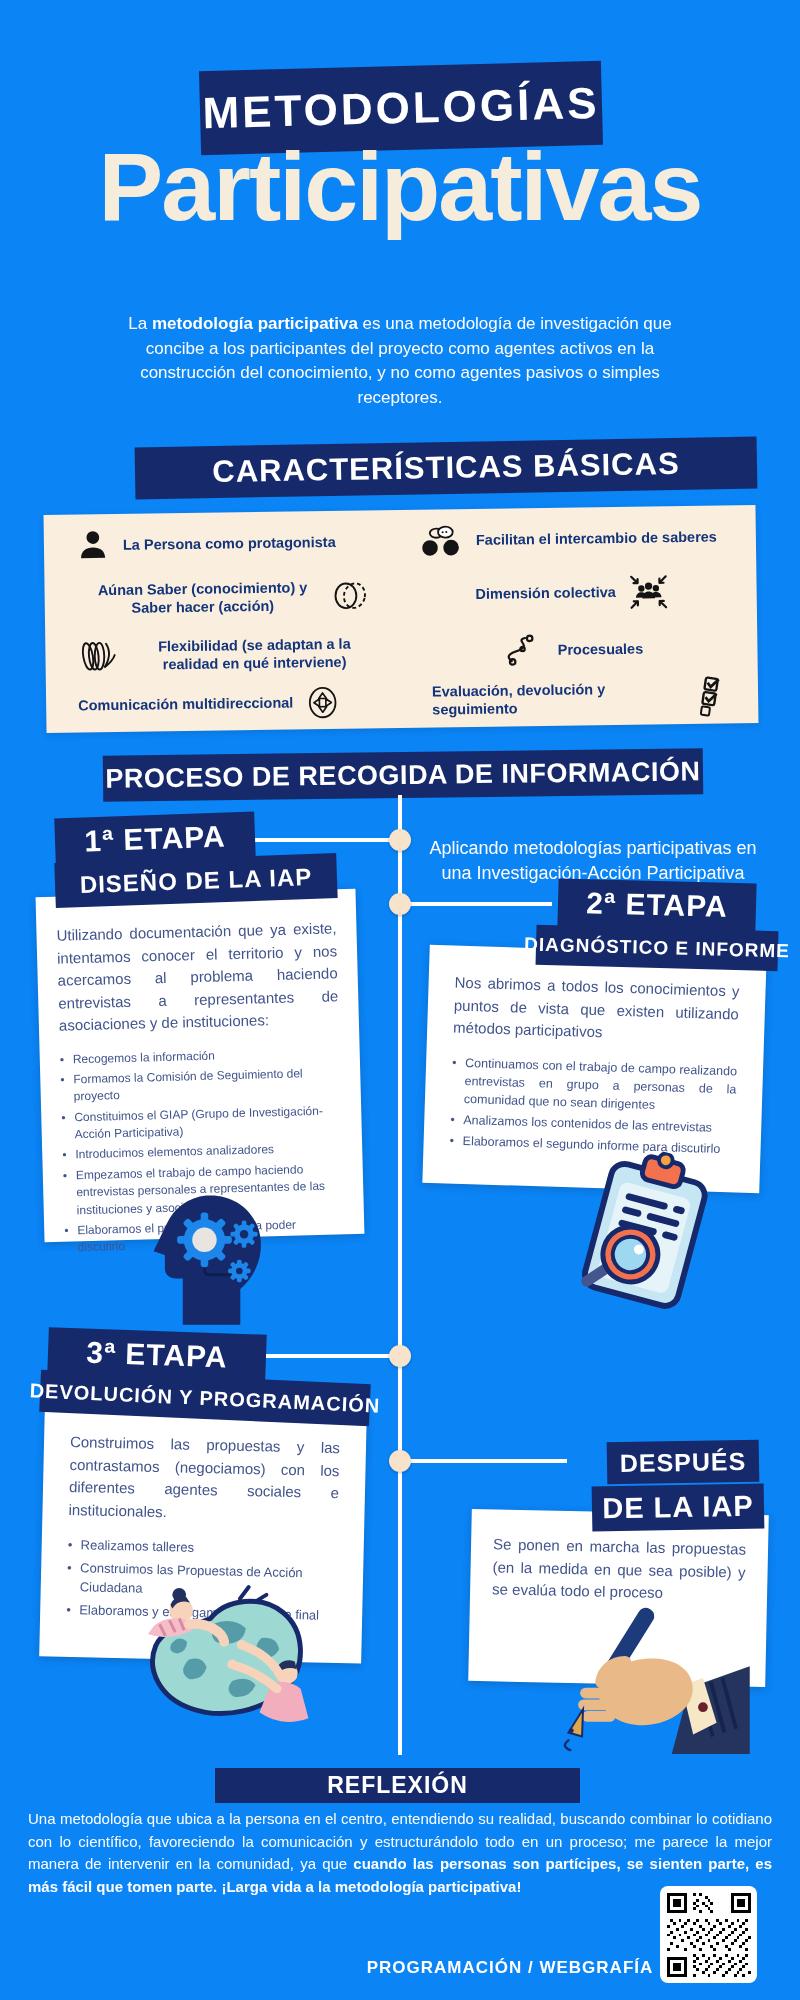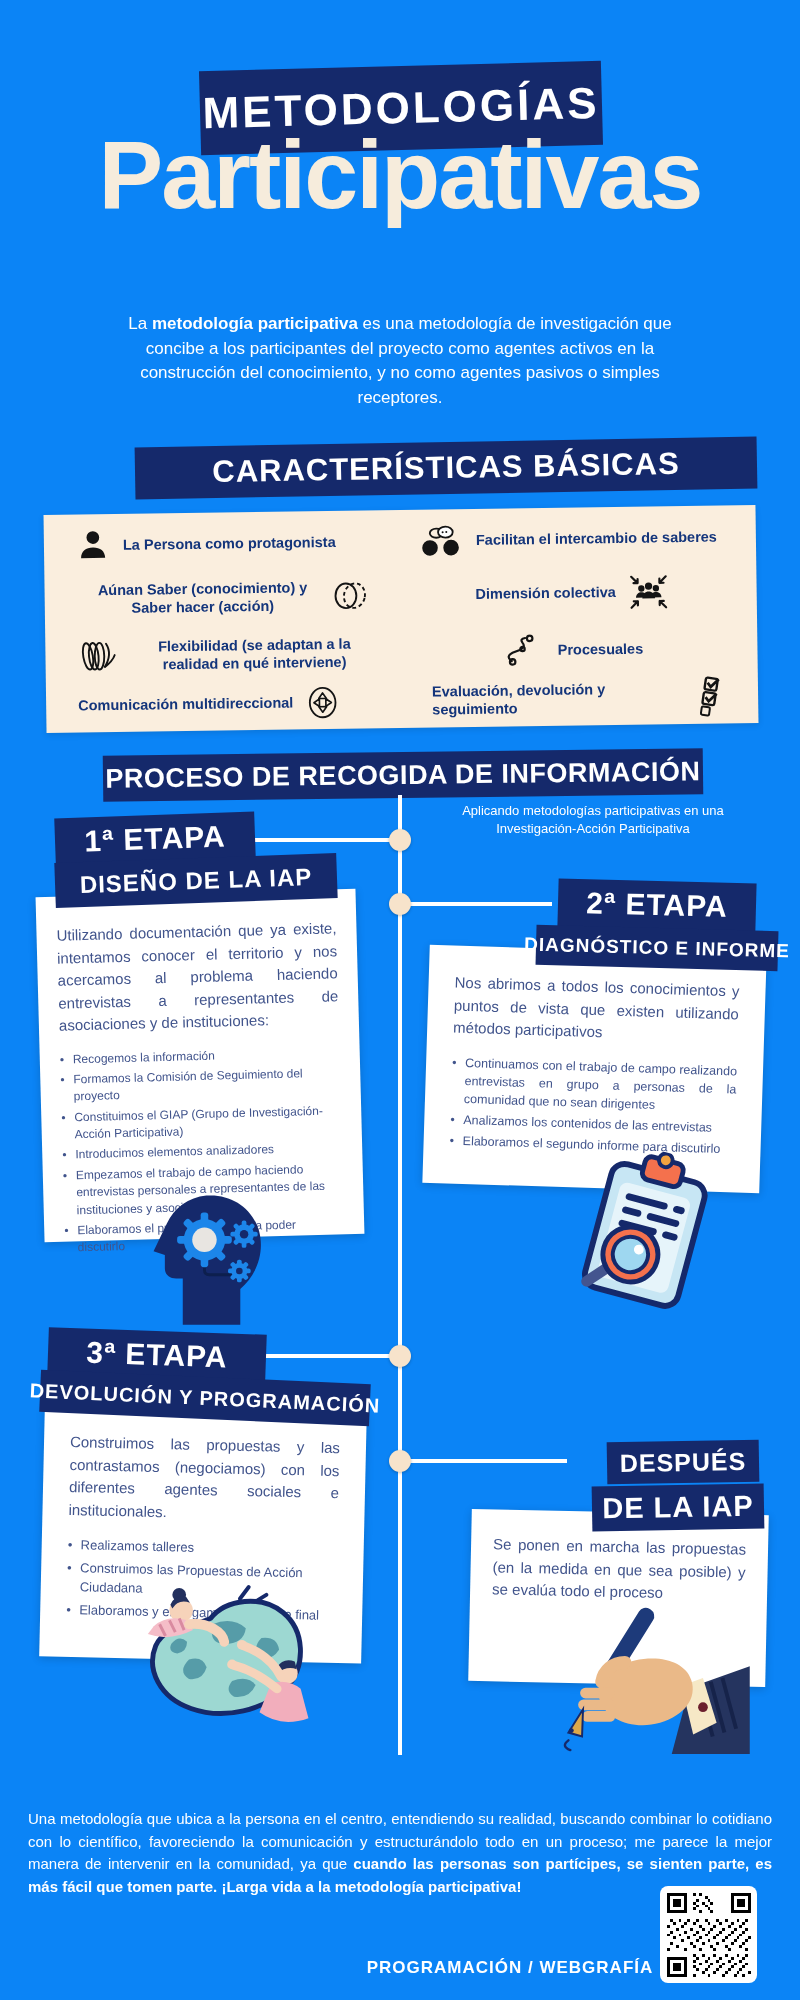--- a/index.html
+++ b/index.html
@@ -3,21 +3,21 @@
 <meta charset="utf-8">
 <style>
   html,body{margin:0;padding:0;}
   body{font-family:"Liberation Sans", sans-serif;}
   .poster{position:relative;width:800px;height:2000px;background:#0b84f6;overflow:hidden;}
 
   
   .kicker{position:absolute;left:200px;top:66px;width:402px;height:84px;background:#15296b;
     transform:rotate(-1.5deg);display:flex;align-items:center;justify-content:center;}
   .kicker span{color:#fff;font-size:44px;font-weight:800;letter-spacing:3px;}
-  .main-title{position:absolute;left:0;top:124px;width:800px;text-align:center;
+  .main-title{position:absolute;left:0;top:136px;width:800px;text-align:center;
     color:#f6ecdc;font-size:97px;font-weight:800;letter-spacing:-2px;line-height:1.05;}
   .intro{position:absolute;left:98px;top:312px;width:604px;text-align:center;color:#fff;
     font-size:17px;line-height:1.45;}
   .intro b{font-weight:800;}
 
   
   .navbar{position:absolute;background:#15296b;display:flex;align-items:center;justify-content:center;
     color:#fff;font-weight:800;white-space:nowrap;}
   .bar-carac{left:135px;top:442px;width:622px;height:52px;font-size:31px;letter-spacing:1px;transform:rotate(-1deg);}
   .bar-proceso{left:103px;top:752px;width:600px;height:46px;font-size:27px;letter-spacing:.5px;transform:rotate(-0.7deg);}
@@ -33,21 +33,21 @@
   .feat.c-start{justify-content:flex-start;padding-left:10px;}
   .feat.c-center{justify-content:center;}
   .feat.c-end{justify-content:flex-end;padding-right:8px;}
   .feat .t-center{text-align:center;}
   .ficon{flex:0 0 auto;display:flex;align-items:center;justify-content:center;}
 
   
   .tline{position:absolute;left:398px;top:795px;width:4px;height:960px;background:#fff;}
   .connector{position:absolute;height:4px;background:#fff;}
   .node{position:absolute;width:22px;height:22px;border-radius:50%;background:#f7e3cb;box-shadow:0 1px 3px rgba(0,0,0,.25);}
-  .tnote{position:absolute;left:428px;top:802px;width:330px;text-align:center;color:#fff;font-size:13px;line-height:1.4;}
+  .tnote{position:absolute;left:428px;top:836px;width:330px;text-align:center;color:#fff;font-size:18px;line-height:1.4;}
 
   
   .tagbox{position:absolute;background:#15296b;color:#fff;font-weight:800;display:flex;
     align-items:center;justify-content:center;white-space:nowrap;letter-spacing:1px;z-index:4;}
 
   
   .card{position:absolute;background:#fff;box-shadow:0 2px 8px rgba(0,0,0,.18);box-sizing:border-box;
     color:#41548c;z-index:2;}
   .card p{margin:0;text-align:justify;font-size:15px;line-height:1.5;}
   .card ul{list-style:none;margin:14px 0 0 0;padding:0;}
@@ -364,20 +364,23 @@
       <rect x="46" y="92" width="36" height="11" rx="5.5" fill="#eab988"></rect>
       <rect x="44" y="104" width="38" height="11" rx="5.5" fill="#eab988"></rect>
       <rect x="48" y="116" width="34" height="11" rx="5.5" fill="#eab988"></rect>
       <path d="M92 66 C80 66 70 74 68 86" stroke="#eab988" stroke-width="13" fill="none" stroke-linecap="round"></path>
       <path d="M49 114 L34 138 L48 142 Z" fill="#dca84a" stroke="#15296b" stroke-width="2"></path>
       <circle cx="37" cy="136" r="2.5" fill="#15296b"></circle>
       <path d="M34 146 q-8 6 2 10" stroke="#15296b" stroke-width="2.5" fill="none" stroke-linecap="round"></path>
     </svg>
   </div>
 
+  <div class="navbar bar-reflexion">
+    <span>REFLEXIÓN</span>
+  </div>
   <div class="reflex-text"><span>Una metodología que ubica a la persona en el centro, entendiendo su realidad, buscando combinar lo cotidiano con lo científico, favoreciendo la comunicación y estructurándolo todo en un proceso; me parece la mejor manera de intervenir en la comunidad, ya que </span><b>cuando las personas son partícipes, se sienten parte, es más fácil que tomen parte. ¡Larga vida a la metodología participativa!</b></div>
 
   <div class="footer-label">PROGRAMACIÓN / WEBGRAFÍA</div>
   <div class="qr">
     <svg viewBox="0 0 29 29" width="84" height="84" shape-rendering="crispEdges">
       <rect x="0" y="0" width="29" height="29" fill="#fff"></rect>
       <g fill="#000">
         <rect x="0" y="0" width="7" height="7"></rect>
           <rect x="22" y="0" width="7" height="7"></rect>
           <rect x="0" y="22" width="7" height="7"></rect>

